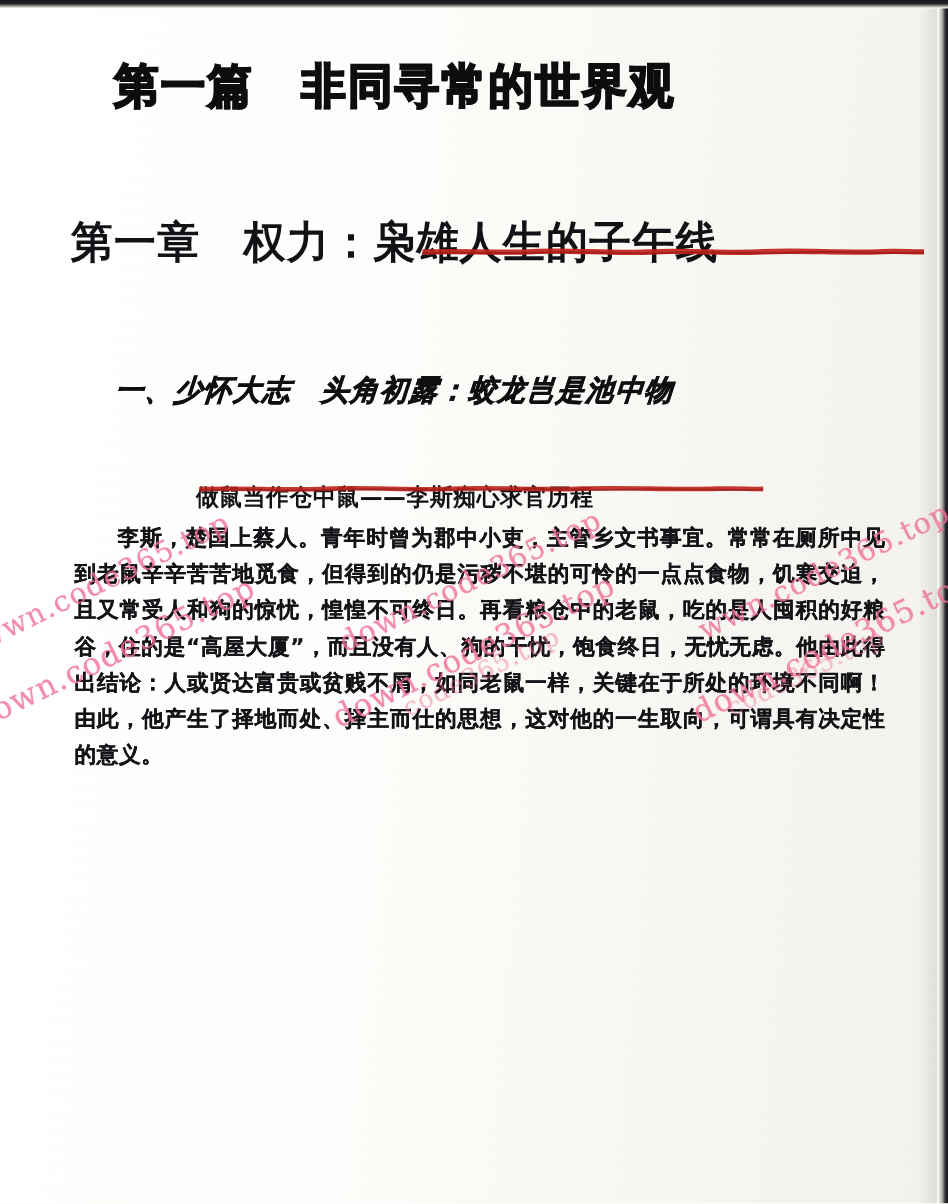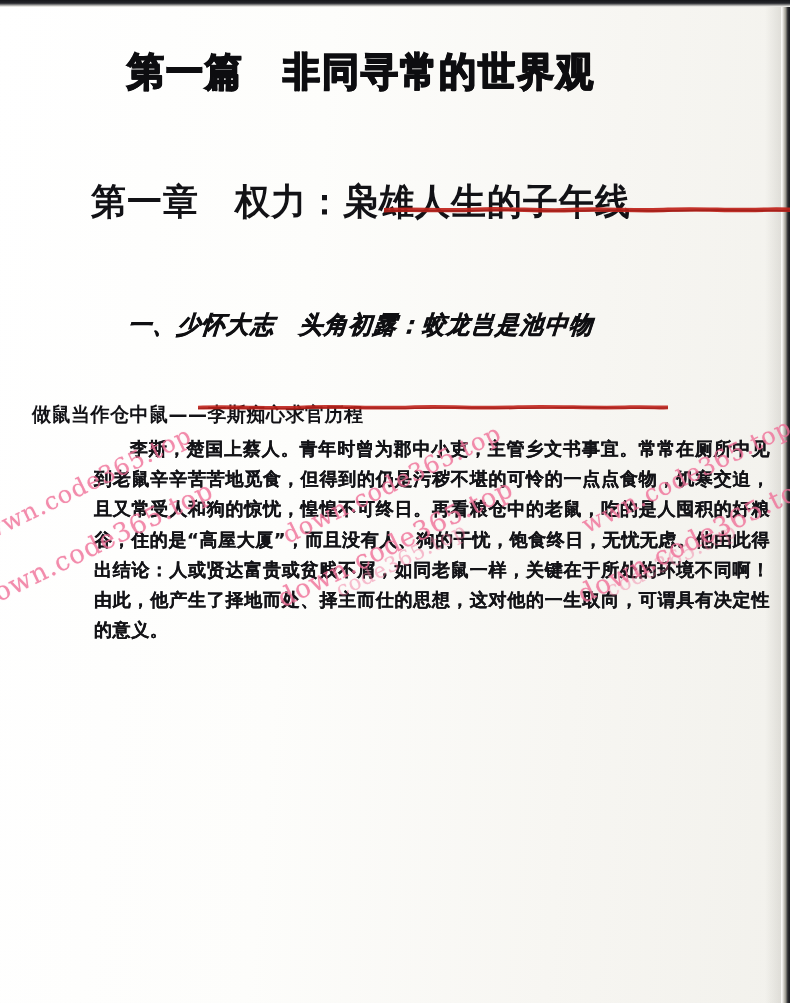--- a/index.html
+++ b/index.html
@@ -66,21 +66,20 @@
     pointer-events: none;
   }
 
   
   .content {
     position: relative;
     z-index: 4;
     width: 658px;
     height: 1003px;
     box-sizing: border-box;
-    margin-left: 32px;
   }
 
   
   .part-title {
     position: absolute;
     left: 0; right: 0;
     top: 22px;
     text-align: center;
     font-family: "DejaVu Sans", "Liberation Sans", sans-serif;
     font-size: 37px;
@@ -137,21 +136,21 @@
     font-style: italic;
     -webkit-text-stroke: 0.6px #0f0f12;
     transform: skewX(-5deg) scaleY(1.05);
   }
 
   
   .sub-heading {
     position: absolute;
     left: 0; right: 0;
     top: 377px;
-    text-align: left;
+    text-align: center;
     font-family: "DejaVu Sans", "Liberation Sans", sans-serif;
     font-size: 19px;
     font-weight: 700;
     letter-spacing: 0.5px;
     color: #121216;
     transform: scaleY(1.03);
   }
 
   
   .body-block {

